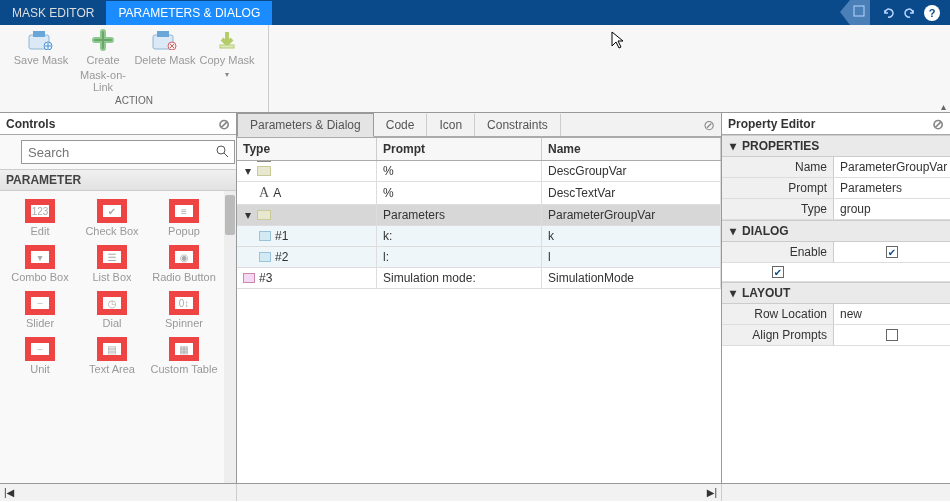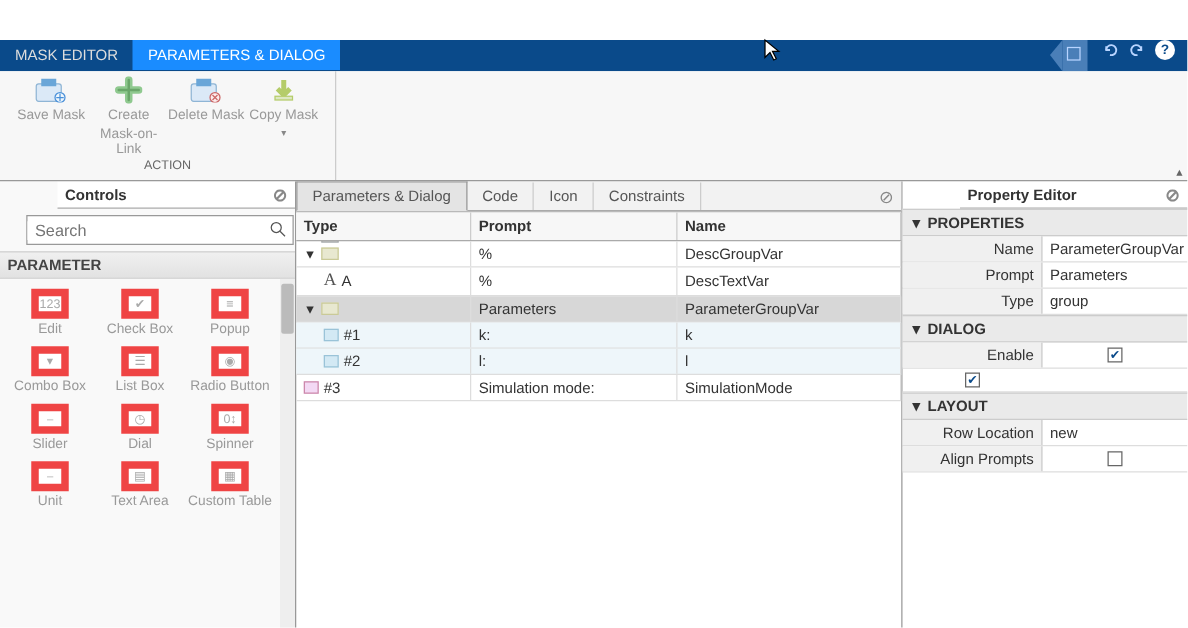--- a/index.html
+++ b/index.html
@@ -1,19 +1,19 @@
 <!DOCTYPE html>
 <html><head>
 <meta charset="utf-8">
 <style>
 * { box-sizing: border-box; margin: 0; padding: 0; font-family: "Segoe UI", Arial, sans-serif; font-size: 12px; color: #333; }
 body { background: #fff; width: 950px; height: 502px; overflow: hidden; }
 
 
-.titlebar { background: #0a4a8a; height: 25px; display: flex; align-items: flex-start; margin-top: 32px; }
+.titlebar { background: #0a4a8a; height: 25px; display: flex; align-items: center; }
 .tab { padding: 5px 12px; color: #ccc; display: flex; align-items: center; cursor: pointer; }
 .tab.active { background: #1a8cff; color: #fff; }
 .tab.first { background: transparent; color: #ddd; }
 .titlebar-spacer { flex: 1; }
 .titlebar-right { display: flex; align-items: center; gap: 6px; padding: 0 10px; }
 .titlebar-right svg { fill: #b8d4ff; }
 .titlebar-right .help { width: 16px; height: 16px; border-radius: 50%; background: #fff; color: #0a4a8a; font-weight: bold; display: flex; align-items: center; justify-content: center; font-size: 11px; }
 .speed-tab { width: 20px; height: 25px; background: #4a7fb8; position: relative; }
 .speed-tab::before { content: ""; position: absolute; left: -10px; top: 0; border-top: 12px solid transparent; border-bottom: 13px solid transparent; border-right: 10px solid #4a7fb8; }
 .speed-tab svg { position: absolute; top: 4px; left: 2px; fill: #b8d4ff; }
@@ -23,21 +23,21 @@
 .ribbon-group { text-align: center; padding: 4px 10px 1px; border-right: 1px solid #ccc; }
 .ribbon-controls { display: flex; gap: 0; justify-content: center; }
 .ribbon-btn { display: flex; flex-direction: column; align-items: center; gap: 3px; width: 62px; cursor: not-allowed; }
 .ribbon-btn .ico { width: 28px; height: 22px; display: flex; align-items: center; justify-content: center; }
 .ribbon-btn span { color: #999; font-size: 11px; line-height: 12px; }
 .ribbon-group-title { color: #666; font-size: 10px; text-transform: uppercase; margin-top: 2px; }
 .collapse-marker { position: absolute; right: 4px; bottom: 0; font-size: 10px; color: #666; cursor: pointer; }
 
 
 .body-row { display: flex; height: 370px; }
-.pane-header { display: flex; align-items: center; justify-content: space-between; height: 22px; padding: 0 6px; background: #fff; border-bottom: 1px solid #aaa; font-weight: bold; margin-left: 46px; }
+.pane-header { display: flex; align-items: center; justify-content: space-between; height: 22px; padding: 0 6px; background: #fff; border-bottom: 1px solid #aaa; font-weight: bold; }
 .close-x { color: #888; font-size: 14px; cursor: pointer; }
 
 
 .controls-pane { width: 237px; border-right: 1px solid #999; display: flex; flex-direction: column; background: #f9f9f9; }
 .search-row { display: flex; gap: 4px; padding: 5px; align-items: center; margin-left: 16px; }
 .search-wrap { flex: 1; display: flex; border: 1px solid #999; background: #fff; height: 24px; align-items: center; }
 .search-wrap input { flex: 1; border: none; outline: none; padding: 0 6px; font-size: 13px; }
 .search-wrap .sicon { padding: 0 5px; }
 .view-btn { width: 20px; height: 20px; display: flex; align-items: center; justify-content: center; cursor: pointer; }
 .cat-header { background: linear-gradient(#f0f0f0,#e2e2e2); padding: 3px 6px; font-weight: bold; color: #444; border-top: 1px solid #ccc; border-bottom: 1px solid #ccc; }

